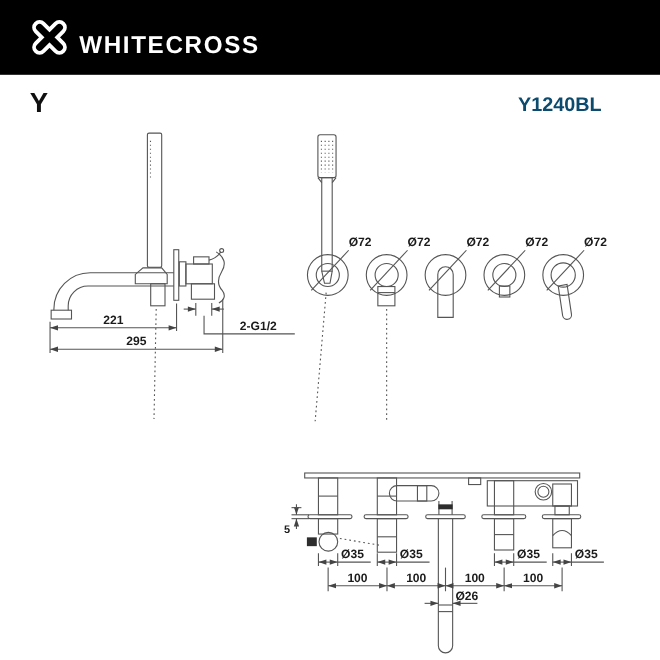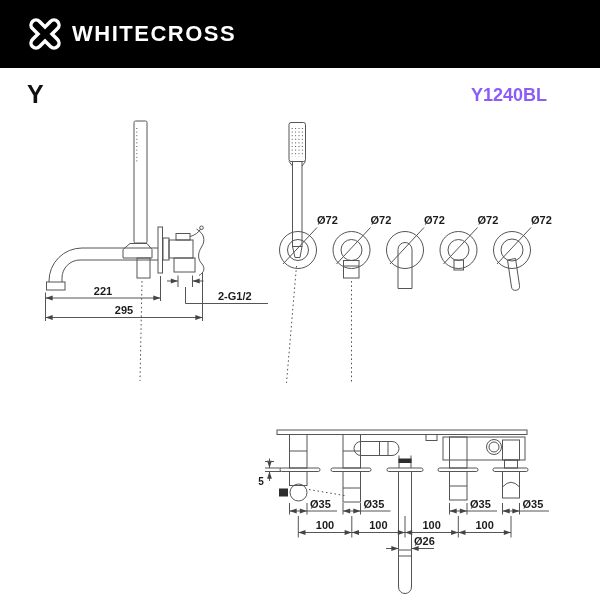--- a/index.html
+++ b/index.html
@@ -1,22 +1,22 @@
 <!DOCTYPE html>
 <html><head>
 <meta charset="utf-8">
 <style>
   html,body{margin:0;padding:0;}
   body{width:600px;height:600px;background:#ffffff;font-family:"Liberation Sans",sans-serif;}
   .sheet{position:relative;width:600px;height:600px;background:#fff;overflow:hidden;}
   header{position:absolute;left:0;top:0;width:600px;height:68px;background:#000;display:flex;align-items:center;}
-  .logo{display:flex;align-items:center;margin-left:25px;}
+  .logo{display:flex;align-items:flex-end;margin-left:25px;}
   .brand{color:#fff;font-size:22px;font-weight:700;letter-spacing:1.5px;margin-left:7px;}
   .series{position:absolute;left:27px;top:80px;font-size:25px;font-weight:700;color:#101010;}
-  .model{position:absolute;right:53px;top:85px;font-size:18px;font-weight:700;color:#8b5cf6;}
+  .model{position:absolute;right:53px;top:85px;font-size:18px;font-weight:700;color:#0c4a6e;}
   svg.drawing{position:absolute;left:0;top:0;}
   svg.drawing path,svg.drawing rect,svg.drawing line,svg.drawing circle{fill:none;stroke:#555;stroke-width:1;}
   svg.drawing .fillblack{fill:#2d2d2d;stroke:none;}
   svg.drawing .arrhead{fill:#444;stroke:none;}
   svg.drawing text{fill:#1b1b1b;stroke:none;font:700 11px "Liberation Sans",sans-serif;}
   svg.drawing text.small{font-size:10px;}
   .hose{stroke-width:9;stroke-dasharray:1.6 2.7;}
   .dots{stroke-width:2.1;stroke-dasharray:1 2.6;}
   .lever{stroke-width:3.2;}
 </style>

